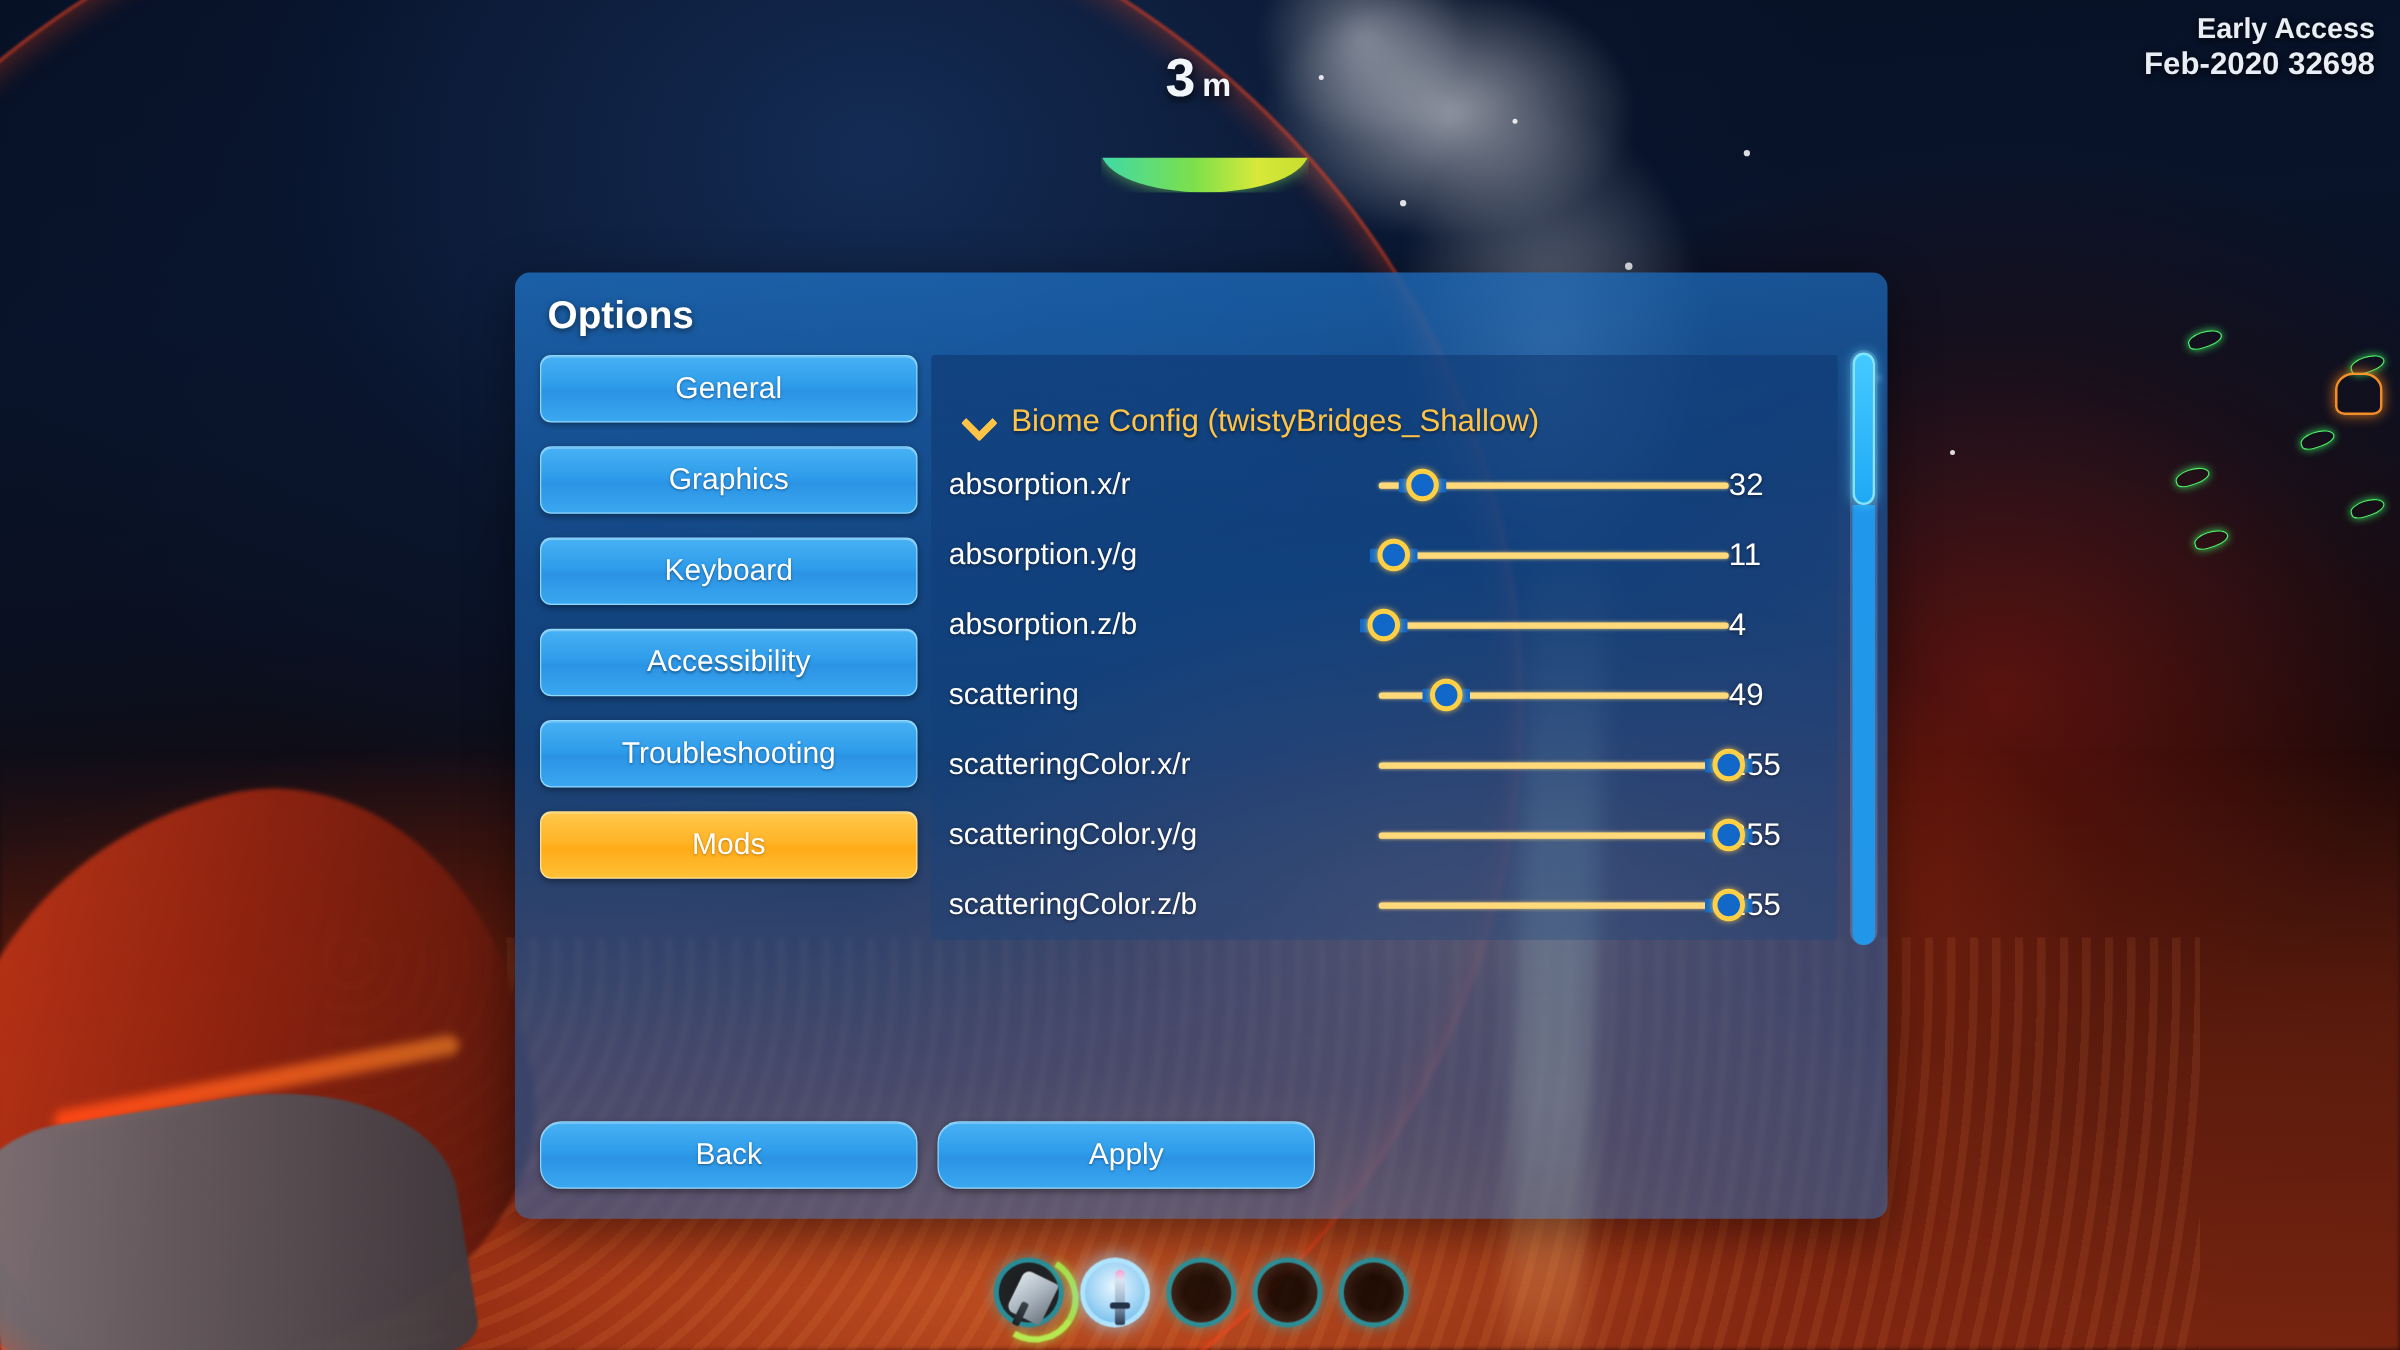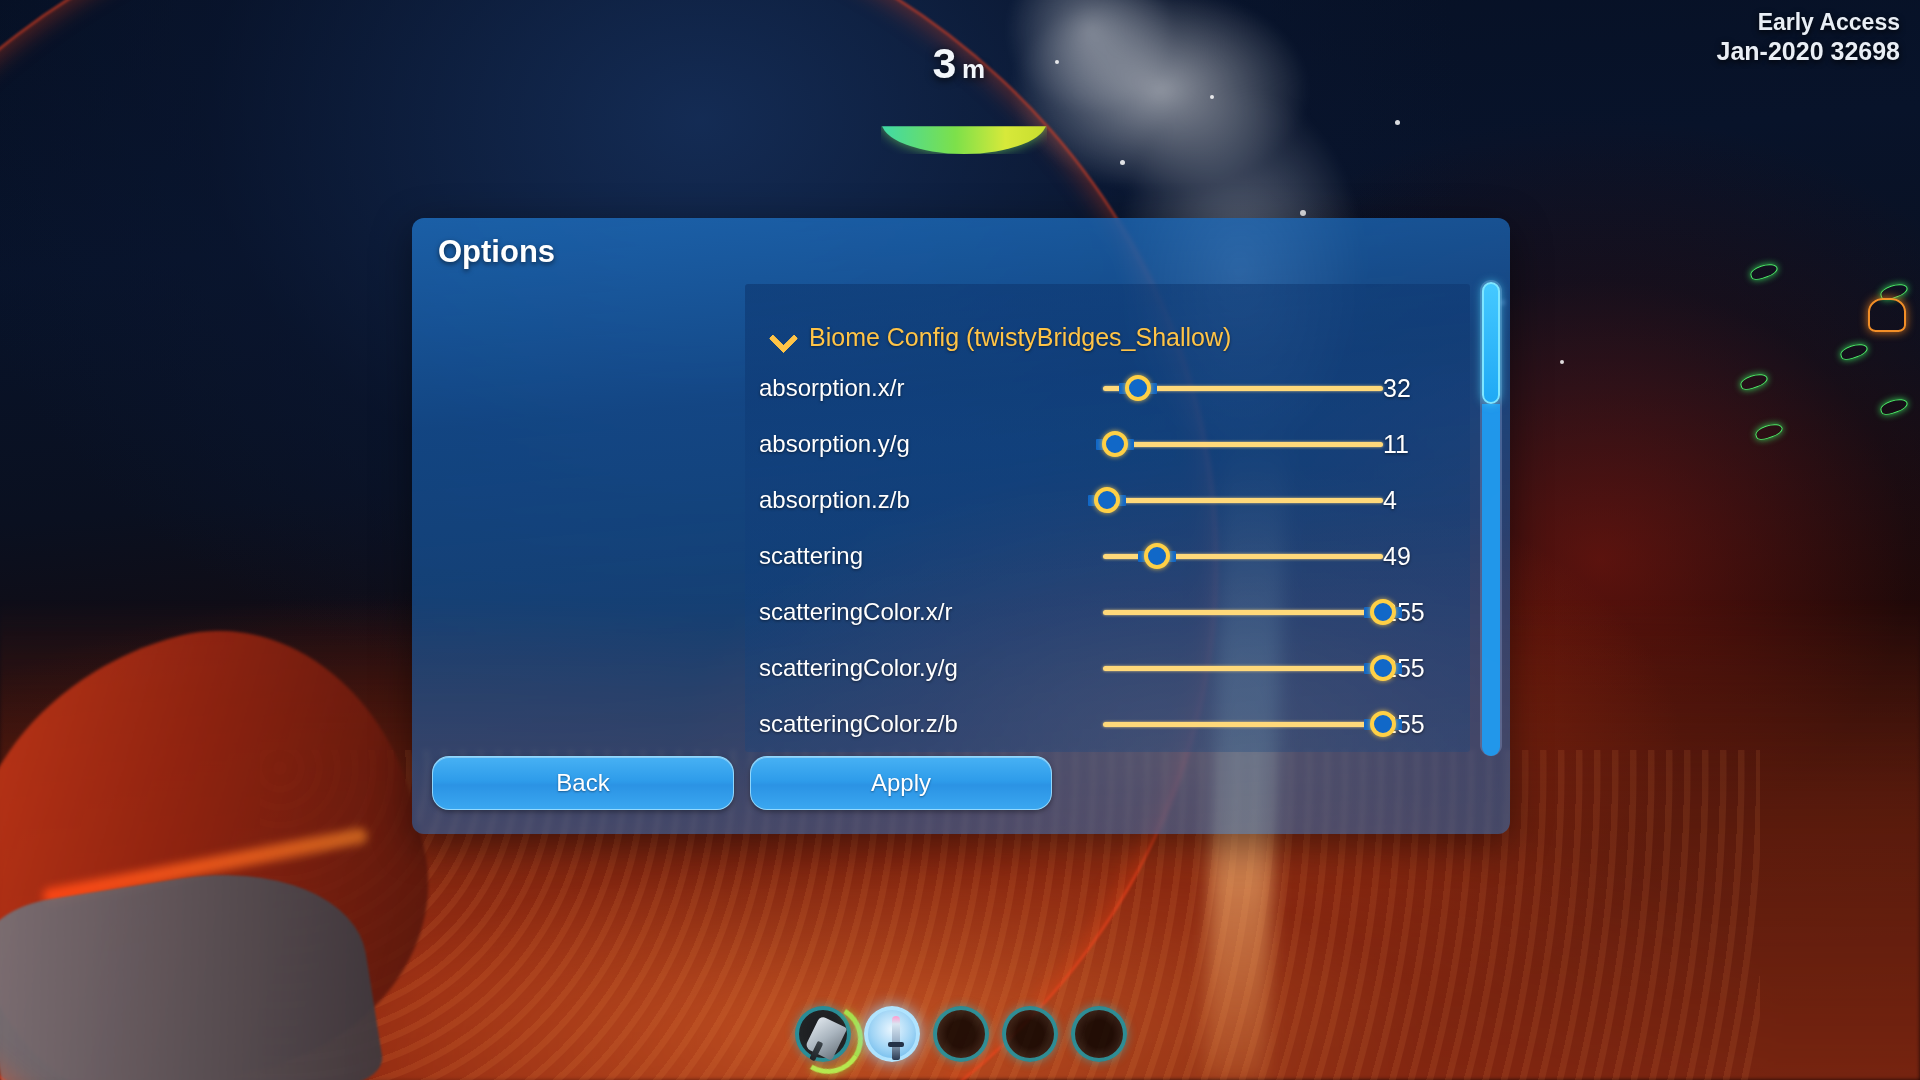--- a/index.html
+++ b/index.html
@@ -104,21 +104,21 @@
   
   .early{
     position:absolute;right:20px;top:8px;text-align:right;color:#e9eef5;
     font-weight:bold;font-size:23px;line-height:1.22;
     text-shadow:0 2px 6px rgba(0,0,0,.9);
   }
   .early .l2{font-size:25px;}
 
   
   .dialog{
-    position:absolute;left:412px;top:218px;width:1098px;height:616px;
+    position:absolute;left:412px;top:218px;width:1098px;height:757px;
     border-radius:12px;
     background:linear-gradient(175deg, rgba(30,110,190,.82) 0%, rgba(22,86,160,.74) 30%, rgba(26,96,172,.60) 62%, rgba(34,110,185,.52) 100%);
     box-shadow:0 10px 40px rgba(0,0,0,.45);
     backdrop-filter:blur(2px);
     overflow:hidden;
   }
   .dialog-title{
     position:absolute;left:26px;top:16px;
     font-size:31px;font-weight:bold;color:#ffffff;
     text-shadow:0 2px 5px rgba(0,0,0,.55);
@@ -296,27 +296,47 @@
   <div class="corner-tl"></div>
   <div class="visor-rim"></div>
 
   <div class="depth">
     <div class="depth-val"><span>3</span><span class="unit">m</span></div>
     <div class="depth-arc"></div>
   </div>
 
   <div class="early">
     <div class="l1">Early Access</div>
-    <div class="l2">Jan-2020 32698</div>
+    <div class="l2">Feb-2020 32698</div>
   </div>
 
   <div class="dialog">
 
     <div class="dialog-title">Options</div>
 
+    <div class="sidebar" id="sidebar">
+        <div class="side-btn">
+          <span>General</span>
+        </div>
+        <div class="side-btn">
+          <span>Graphics</span>
+        </div>
+        <div class="side-btn">
+          <span>Keyboard</span>
+        </div>
+        <div class="side-btn">
+          <span>Accessibility</span>
+        </div>
+        <div class="side-btn">
+          <span>Troubleshooting</span>
+        </div>
+        <div class="side-btn active">
+          <span>Mods</span>
+        </div>
+      </div>
 
     <div class="content">
       <div class="content-inner" id="content-inner">
           <div class="section-header">
             <span class="chev"></span>
             <span class="section-title">Biome Config (twistyBridges_Shallow)</span>
           </div>
           <div class="row">
             <div class="row-label">absorption.x/r</div>
             <div class="slider">

